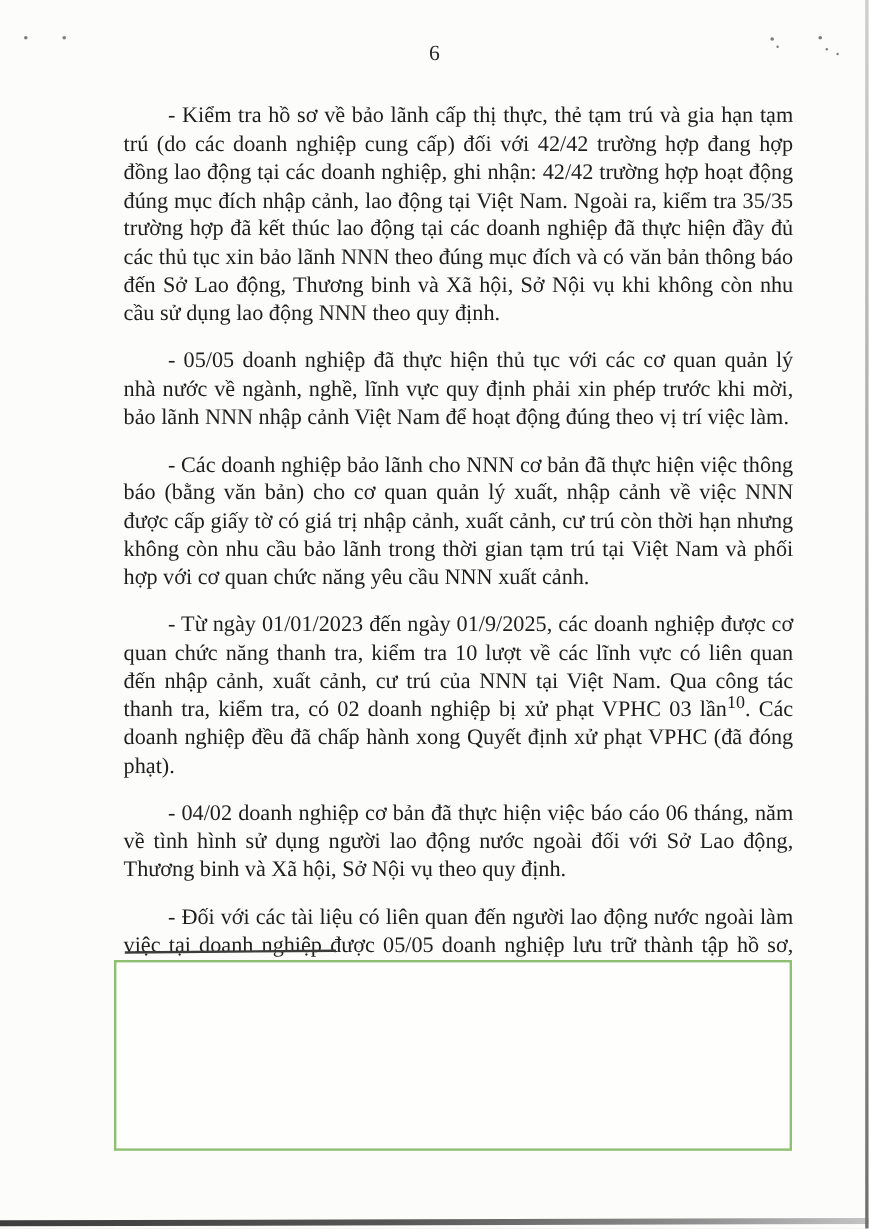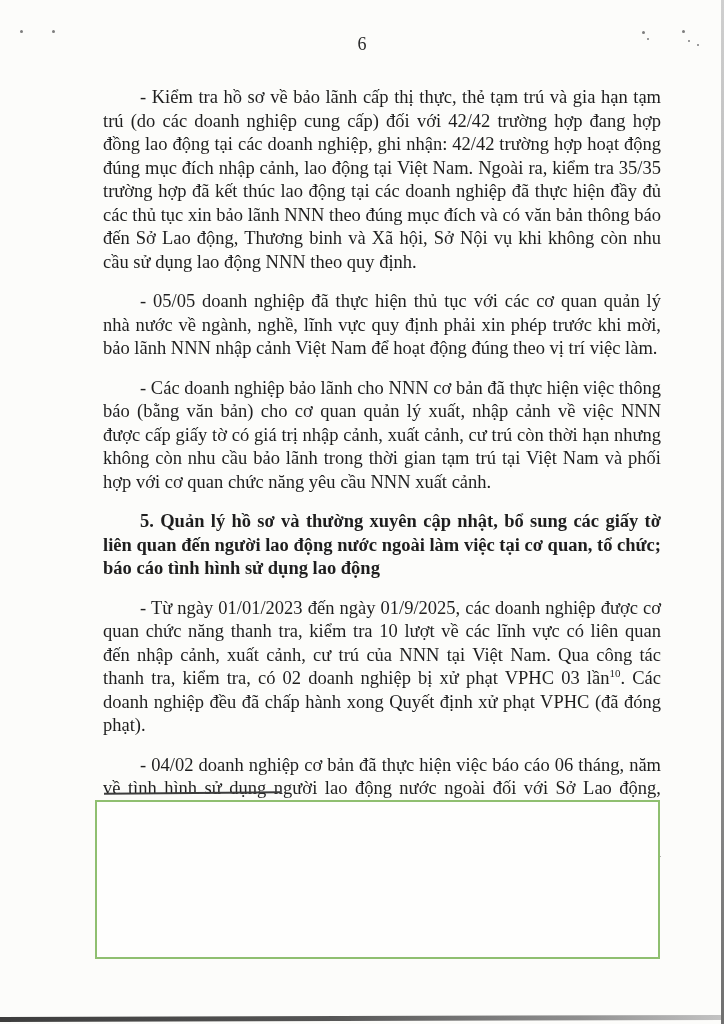--- a/index.html
+++ b/index.html
@@ -31,21 +31,21 @@
     font-size: 18.5px;
     line-height: 23.5px;
     text-align: justify;
   }
   .para {
     margin: 16px 0 5px 0;
     text-indent: 37px;
   }
   .para.heading { font-weight: 700; }
   sup.fnref {
-    font-size: 11px;
+    font-size: 15px;
     line-height: 0;
     vertical-align: super;
   }
   .footnote-rule {
     position: absolute;
     top: 792px;
     left: 104px;
     width: 176px;
     height: 2px;
     background: #3c3c3c;
@@ -101,21 +101,20 @@
   <div class="speck" style="left:697px; top:44px; width:2px; height:2px;"></div>
 
   <div class="body-text">
 
     <p class="para">- Kiểm tra hồ sơ về bảo lãnh cấp thị thực, thẻ tạm trú và gia hạn tạm trú (do các doanh nghiệp cung cấp) đối với 42/42 trường hợp đang hợp đồng lao động tại các doanh nghiệp, ghi nhận: 42/42 trường hợp hoạt động đúng mục đích nhập cảnh, lao động tại Việt Nam. Ngoài ra, kiểm tra 35/35 trường hợp đã kết thúc lao động tại các doanh nghiệp đã thực hiện đầy đủ các thủ tục xin bảo lãnh NNN theo đúng mục đích và có văn bản thông báo đến Sở Lao động, Thương binh và Xã hội, Sở Nội vụ khi không còn nhu cầu sử dụng lao động NNN theo quy định.</p>
 
     <p class="para">- 05/05 doanh nghiệp đã thực hiện thủ tục với các cơ quan quản lý nhà nước về ngành, nghề, lĩnh vực quy định phải xin phép trước khi mời, bảo lãnh NNN nhập cảnh Việt Nam để hoạt động đúng theo vị trí việc làm.</p>
 
     <p class="para">- Các doanh nghiệp bảo lãnh cho NNN cơ bản đã thực hiện việc thông báo (bằng văn bản) cho cơ quan quản lý xuất, nhập cảnh về việc NNN được cấp giấy tờ có giá trị nhập cảnh, xuất cảnh, cư trú còn thời hạn nhưng không còn nhu cầu bảo lãnh trong thời gian tạm trú tại Việt Nam và phối hợp với cơ quan chức năng yêu cầu NNN xuất cảnh.</p>
 
-    <p class="para heading">5. Quản lý hồ sơ và thường xuyên cập nhật, bổ sung các giấy tờ liên quan đến người lao động nước ngoài làm việc tại cơ quan, tổ chức; báo cáo tình hình sử dụng lao động</p>
 
     <p class="para"><span>- Từ ngày 01/01/2023 đến ngày 01/9/2025, các doanh nghiệp được cơ quan chức năng thanh tra, kiểm tra 10 lượt về các lĩnh vực có liên quan đến nhập cảnh, xuất cảnh, cư trú của NNN tại Việt Nam. Qua công tác thanh tra, kiểm tra, có 02 doanh nghiệp bị xử phạt VPHC 03 lần</span><sup class="fnref">10</sup><span>. Các doanh nghiệp đều đã chấp hành xong Quyết định xử phạt VPHC (đã đóng phạt).</span></p>
 
     <p class="para">- 04/02 doanh nghiệp cơ bản đã thực hiện việc báo cáo 06 tháng, năm về tình hình sử dụng người lao động nước ngoài đối với Sở Lao động, Thương binh và Xã hội, Sở Nội vụ theo quy định.</p>
 
     <p class="para">- Đối với các tài liệu có liên quan đến người lao động nước ngoài làm việc tại doanh nghiệp được 05/05 doanh nghiệp lưu trữ thành tập hồ sơ, cập nhật, bổ sung các giấy tờ, thông tin cơ bản đầy đủ để theo dõi, quản lý.</p>
 
   </div>
 
   <div class="footnote-rule"></div>

